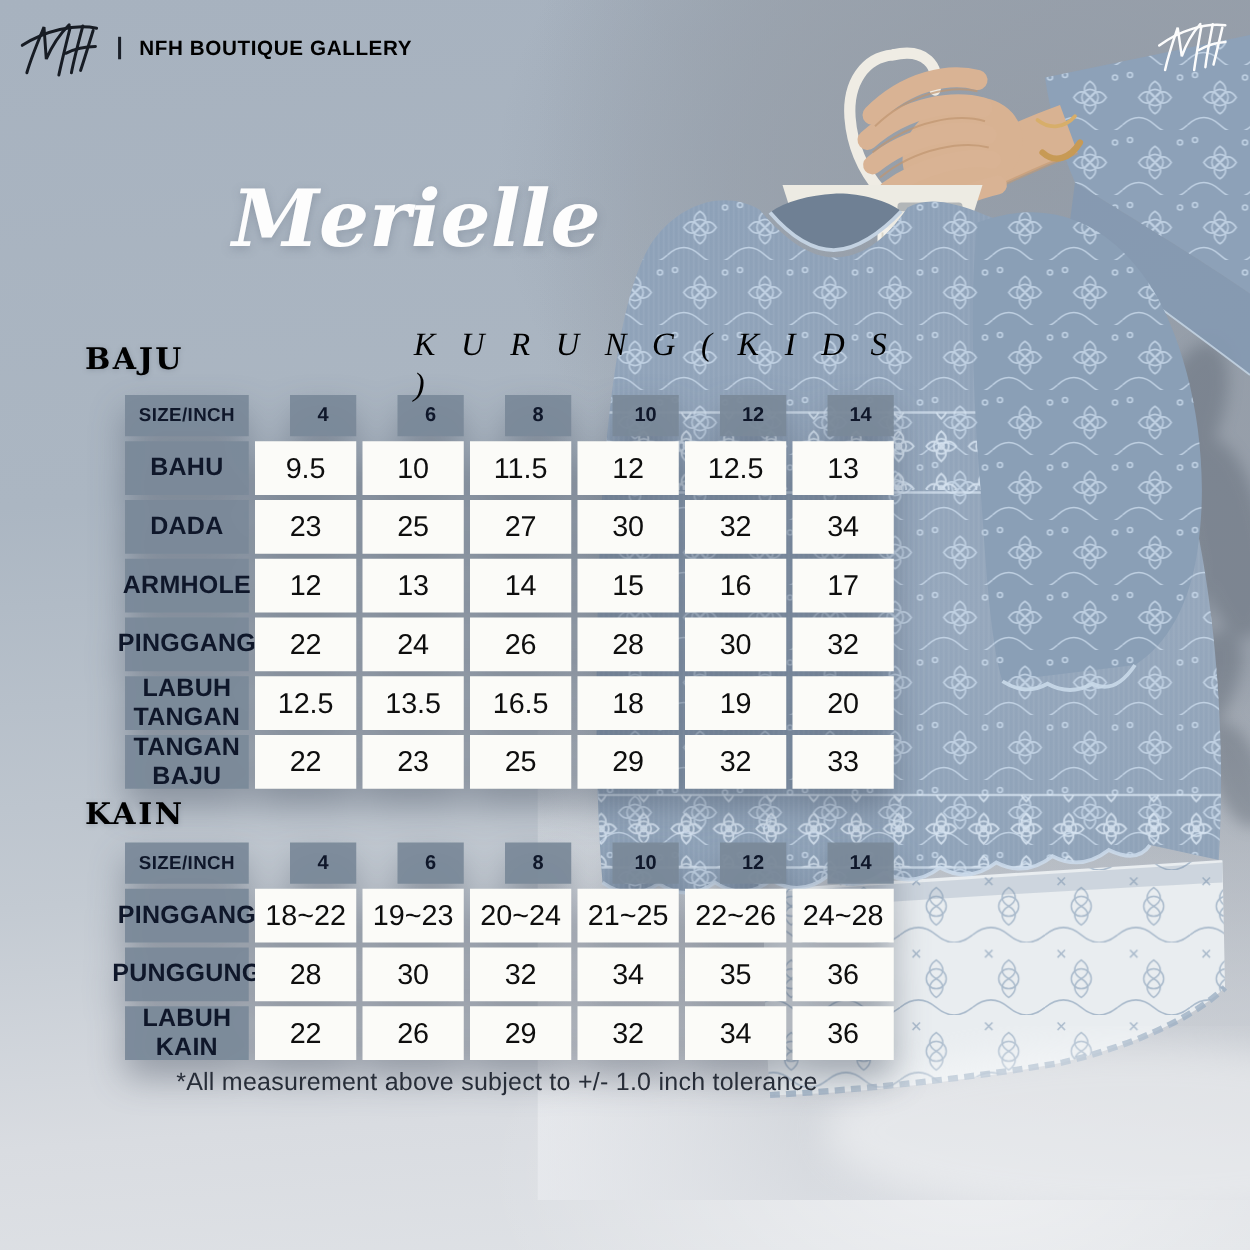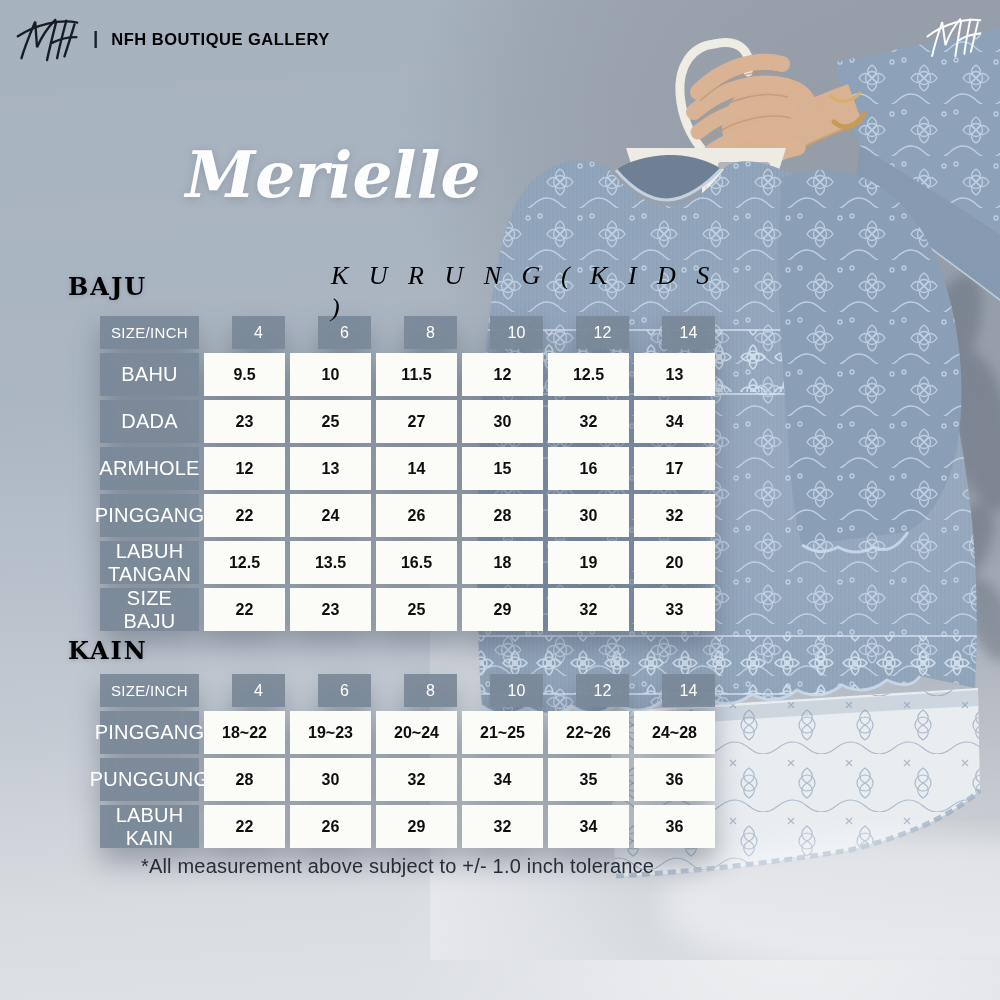--- a/index.html
+++ b/index.html
@@ -29,25 +29,25 @@
             text-shadow:0 1px 4px rgba(100,112,128,.4);}
   #baju-head{top:272px;} #kain-head{top:636px;}
   
   .size-table{position:absolute;left:72px;width:643px;display:grid;z-index:2;
               grid-template-columns:127px repeat(6,1fr);
               grid-template-rows:33px;grid-auto-rows:43px;
               column-gap:5px;row-gap:4px;
               filter:drop-shadow(0 14px 14px rgba(52,62,80,0.40));}
   #baju-table{top:316px;} #kain-table{top:674px;}
   .cell{display:flex;align-items:center;justify-content:center;text-align:center;}
-  .cell.head,.cell.rlabel{background:rgba(122,137,153,0.94);color:#ffffff;font-weight:normal;margin-left:28px;}
+  .cell.head,.cell.rlabel{background:rgba(122,137,153,0.94);color:#0f172a;font-weight:bold;margin-left:28px;}
   .cell.head.hl{font-size:15px;letter-spacing:.3px;}
   .cell.head.num{font-size:16px;}
   .cell.rlabel{font-size:20px;letter-spacing:.2px;}
-  .cell.value{background:#fbfbf8;color:#0e0e0e;font-weight:bold;font-size:16px;}
+  .cell.value{background:#fbfbf8;color:#0e0e0e;font-weight:normal;font-size:23px;}
   
   .footer{position:absolute;left:0;top:855px;width:795px;text-align:center;z-index:3;
           font-size:20px;color:#272d38;letter-spacing:.2px;}
   
   .photo{position:absolute;left:430px;top:0;z-index:1;}
 </style>
 </head>
 <body>
 
 <div class="stage">
@@ -285,21 +285,21 @@
       <div class="cell value">28</div>
       <div class="cell value">30</div>
       <div class="cell value">32</div>
       <div class="cell rlabel">LABUH TANGAN</div>
       <div class="cell value">12.5</div>
       <div class="cell value">13.5</div>
       <div class="cell value">16.5</div>
       <div class="cell value">18</div>
       <div class="cell value">19</div>
       <div class="cell value">20</div>
-      <div class="cell rlabel">SIZE BAJU</div>
+      <div class="cell rlabel">TANGAN BAJU</div>
       <div class="cell value">22</div>
       <div class="cell value">23</div>
       <div class="cell value">25</div>
       <div class="cell value">29</div>
       <div class="cell value">32</div>
       <div class="cell value">33</div>
     </div>
 
   <div class="sec-head" id="kain-head">KAIN</div>
   <div class="size-table" id="kain-table">

